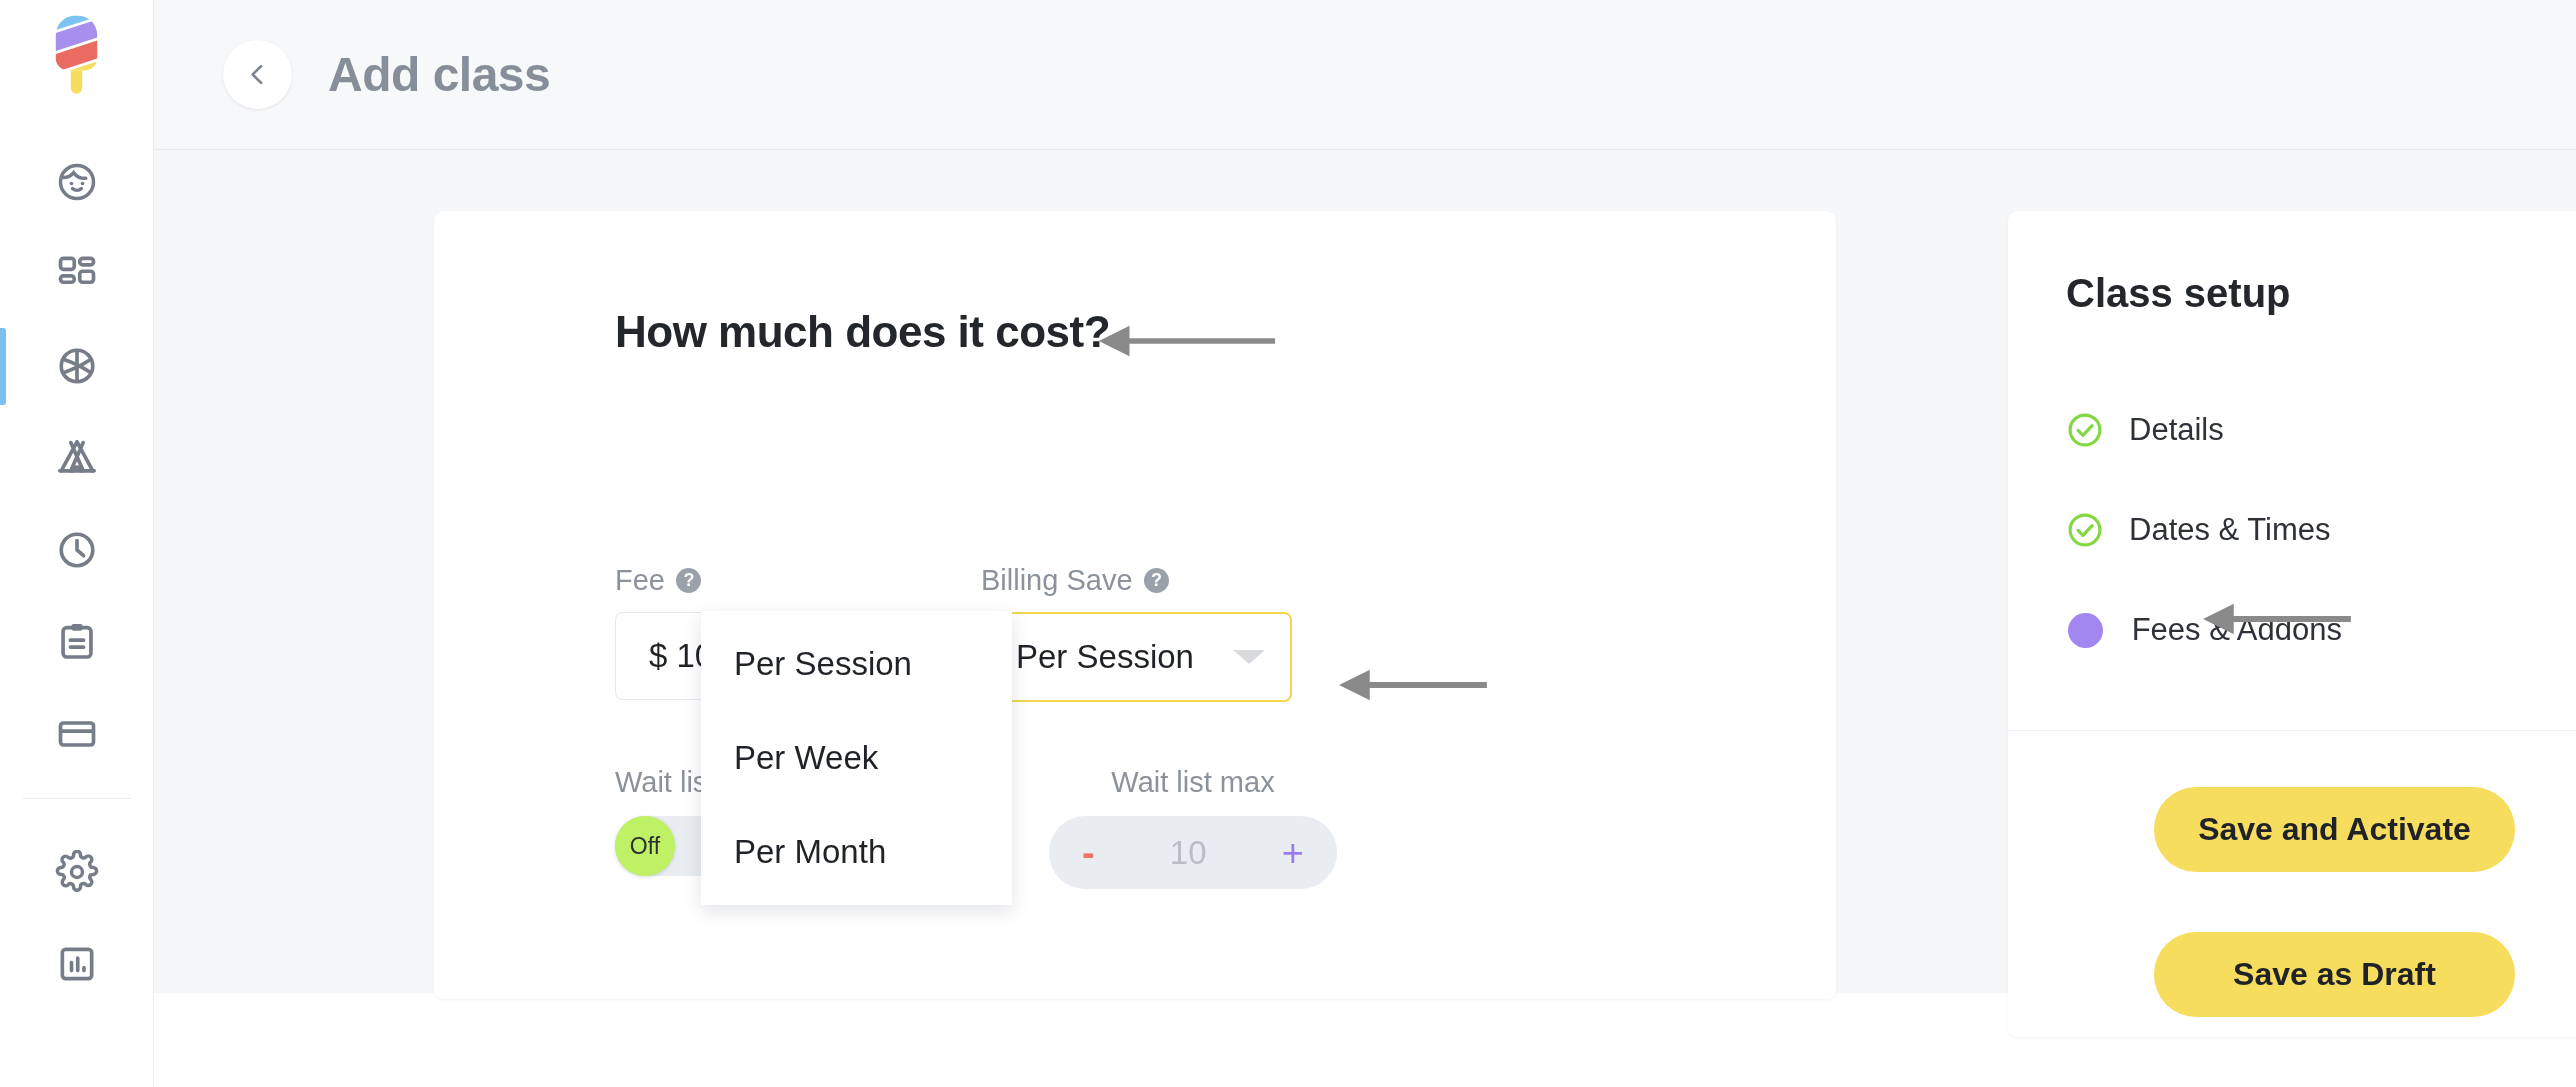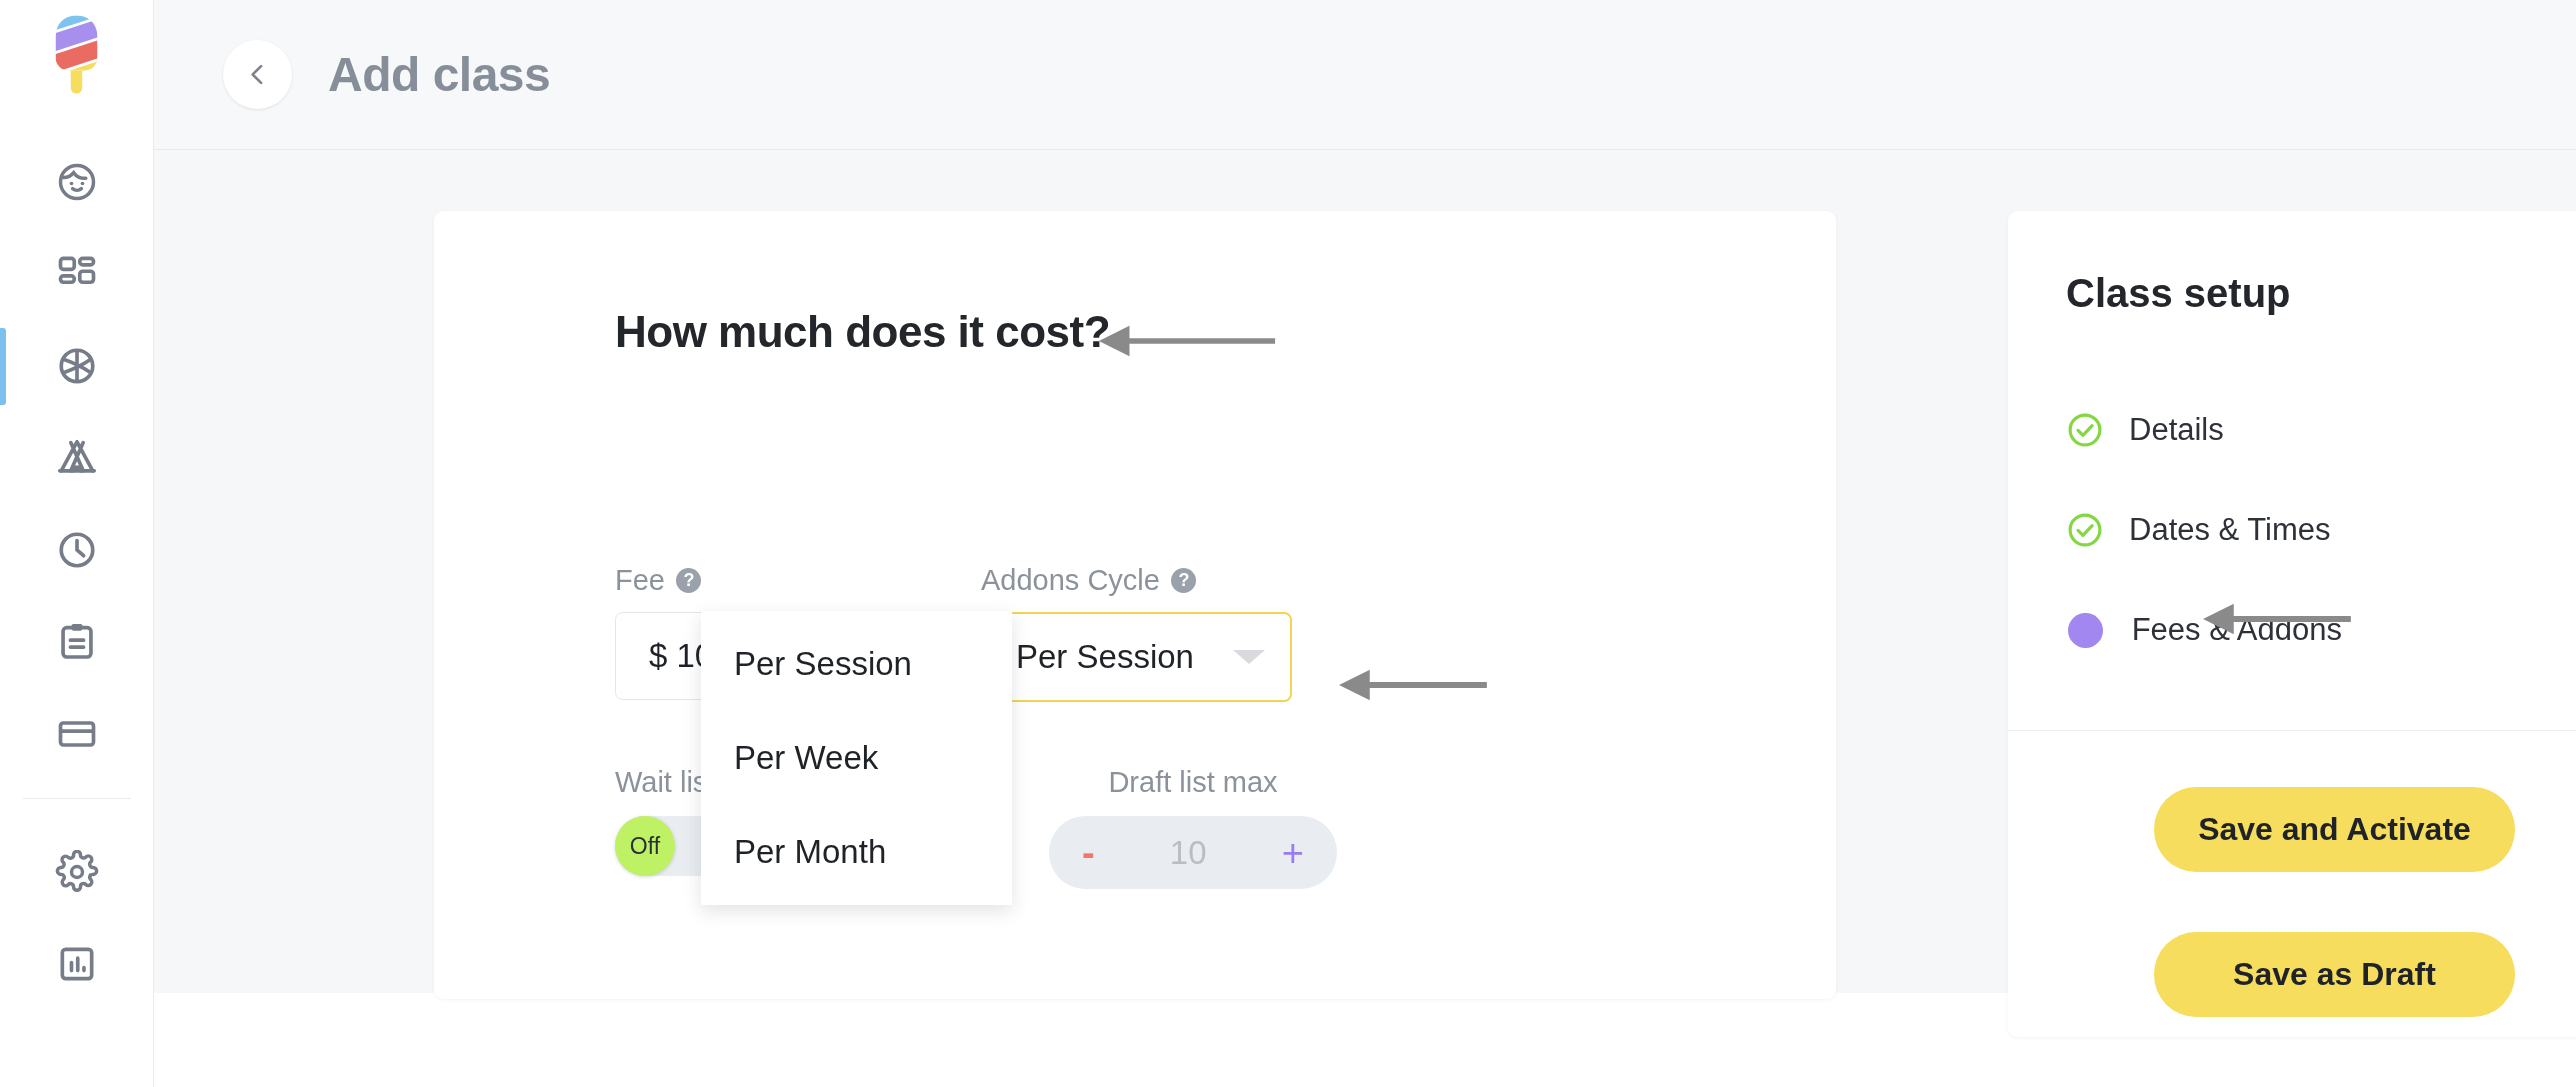--- a/index.html
+++ b/index.html
@@ -273,38 +273,38 @@
         <div class="fee-group">
           <div class="field-label">
             <span>Fee</span>
             <span class="help-dot">?</span>
           </div>
           <div class="fee-input">$ 100.00</div>
         </div>
 
         <div class="billing-group">
           <div class="field-label">
-            <span>Addons Cycle</span>
+            <span>Billing Save</span>
             <span class="help-dot">?</span>
           </div>
           <div class="billing-select">
             <span>Per Session</span>
             <span class="caret"></span>
           </div>
         </div>
 
         <div class="waitlist-group">
           <div class="field-label">Wait list</div>
           <div class="toggle">
             <div class="toggle-knob">Off</div>
           </div>
         </div>
 
         <div class="waitmax-group">
-          <div class="waitmax-label">Draft list max</div>
+          <div class="waitmax-label">Wait list max</div>
           <div class="stepper">
             <span class="step-minus">-</span>
             <span class="step-val">10</span>
             <span class="step-plus">+</span>
           </div>
         </div>
 
       </div>
 
       <div class="dropdown">

